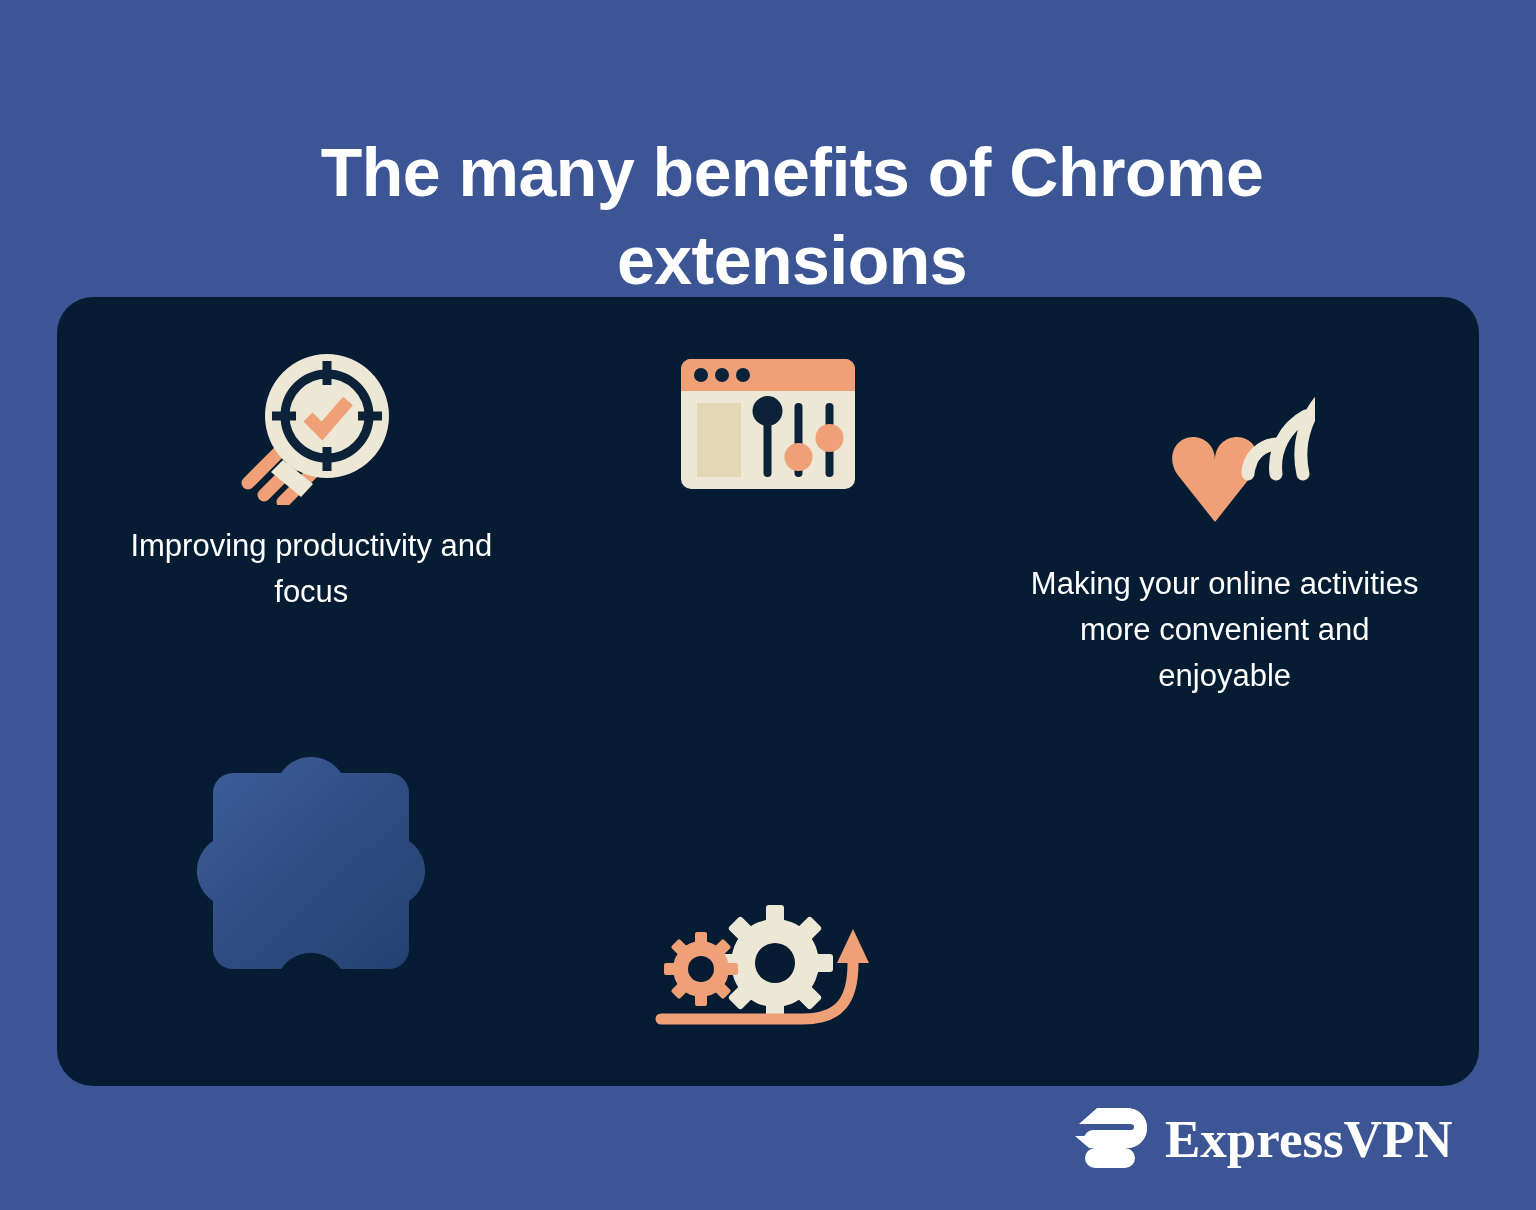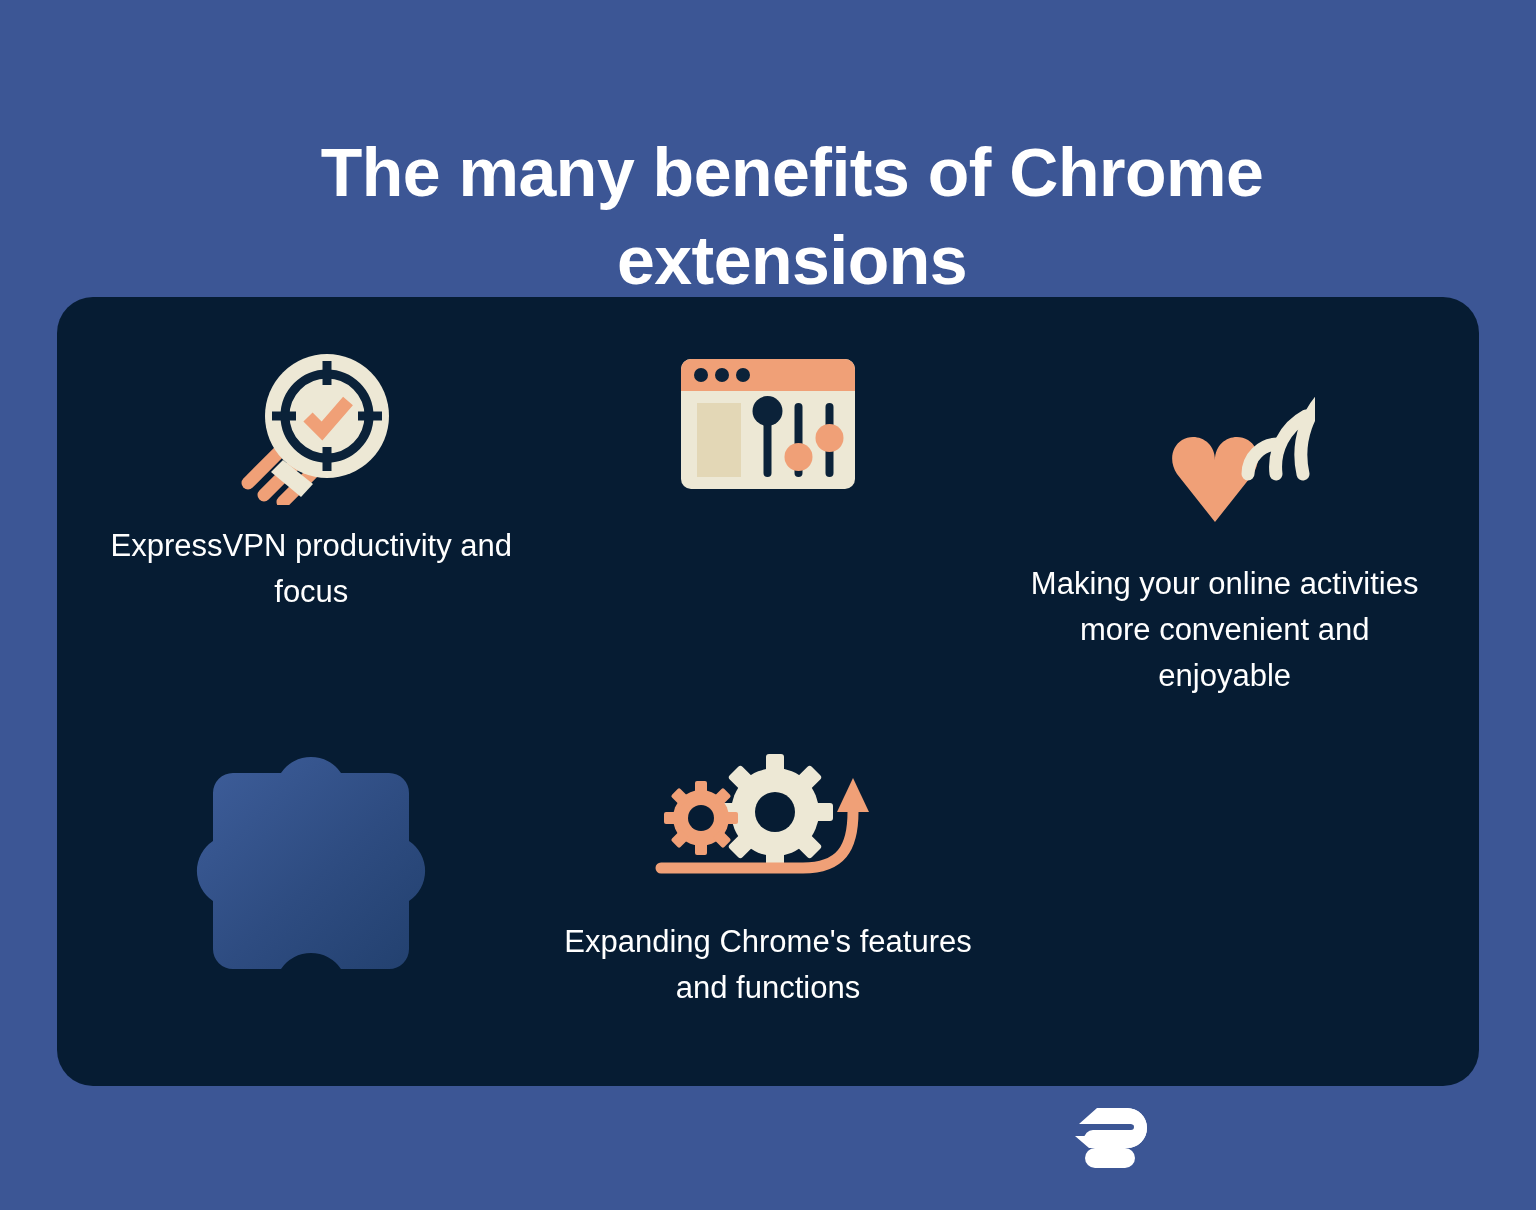--- a/index.html
+++ b/index.html
@@ -65,21 +65,21 @@
 
   .cell {
     display: flex;
     flex-direction: column;
     align-items: center;
     justify-content: flex-start;
     box-sizing: border-box;
     padding: 0 22px;
   }
 
-  .cell.row2 { justify-content: flex-start; padding-top: 26px; }
+  .cell.row2 { justify-content: flex-end; padding-top: 26px; }
 
   .icon-wrap {
     height: 168px;
     display: flex;
     align-items: center;
     justify-content: center;
   }
 
   .icon-wrap.tall { height: 180px; }
 
@@ -146,21 +146,21 @@
             <g stroke="#0B2239" stroke-width="9" stroke-linecap="butt">
               <line x1="101" y1="16" x2="101" y2="40"></line>
               <line x1="101" y1="102" x2="101" y2="126"></line>
               <line x1="46" y1="71" x2="70" y2="71"></line>
               <line x1="132" y1="71" x2="156" y2="71"></line>
             </g>
 
             <path d="M82 72 L96 86 L122 56" fill="none" stroke="#F0A077" stroke-width="13" stroke-linecap="butt" stroke-linejoin="miter"></path>
           </svg>
         </div>
-        <div class="cell-label">ExpressVPN productivity and focus</div>
+        <div class="cell-label">Improving productivity and focus</div>
       </div>
 
       <div class="cell">
         <div class="icon-wrap">
           <svg width="178" height="140" viewBox="0 0 178 140" aria-hidden="true">
             <rect x="2" y="4" width="174" height="130" rx="10" fill="#EDE8D5"></rect>
             <path d="M2 14 a10 10 0 0 1 10 -10 h154 a10 10 0 0 1 10 10 v22 h-174 z" fill="#F0A077"></path>
             <g fill="#0B2239">
               <circle cx="22" cy="20" r="7"></circle>
               <circle cx="43" cy="20" r="7"></circle>
@@ -266,30 +266,30 @@
                   <rect x="-6" y="-37" width="12" height="15" rx="2" transform="rotate(315)"></rect>
                 </g>
               </g>
               <circle cx="0" cy="0" r="13" fill="#061C33"></circle>
             </g>
 
             <path d="M8 128 H 150 C 188 128, 200 108, 200 72" fill="none" stroke="#F0A077" stroke-width="11" stroke-linecap="round"></path>
             <path d="M200 38 L216 72 L184 72 Z" fill="#F0A077"></path>
           </svg>
         </div>
-        <div class="cell-label">Expanding Chrome's features and functions</div>
       </div>
 
     </div>
   </div>
 
   <div class="logo">
     <span class="logo-mark">
       <svg width="72" height="62" viewBox="0 0 72 62" aria-hidden="true">
         <path d="M24 2 H52 a20 20 0 0 1 0 40 H30 a1 1 0 0 0 0 0 H14 L0 30 h56 a6 6 0 0 0 0 -12 H24 a8 8 0 0 0 0 0 Z" fill="#FFFFFF"></path>
         <path d="M18 20 H46 a20 20 0 0 1 0 40 H18 a20 20 0 0 1 0 -40 Z" fill="#FFFFFF" opacity="0"></path>
         <path d="M52 2 a20 20 0 0 1 0 40 H18 a9 9 0 0 1 0 -18 h38 a3 3 0 0 0 0 -6 H4 L22 2 Z" fill="#FFFFFF"></path>
         <path d="M20 42 H50 a10 10 0 0 1 0 20 H20 a10 10 0 0 1 0 -20 Z" fill="#FFFFFF"></path>
       </svg>
     </span>
+    <span class="logo-text">ExpressVPN</span>
   </div>
 
 </div>
 
 </body></html>

